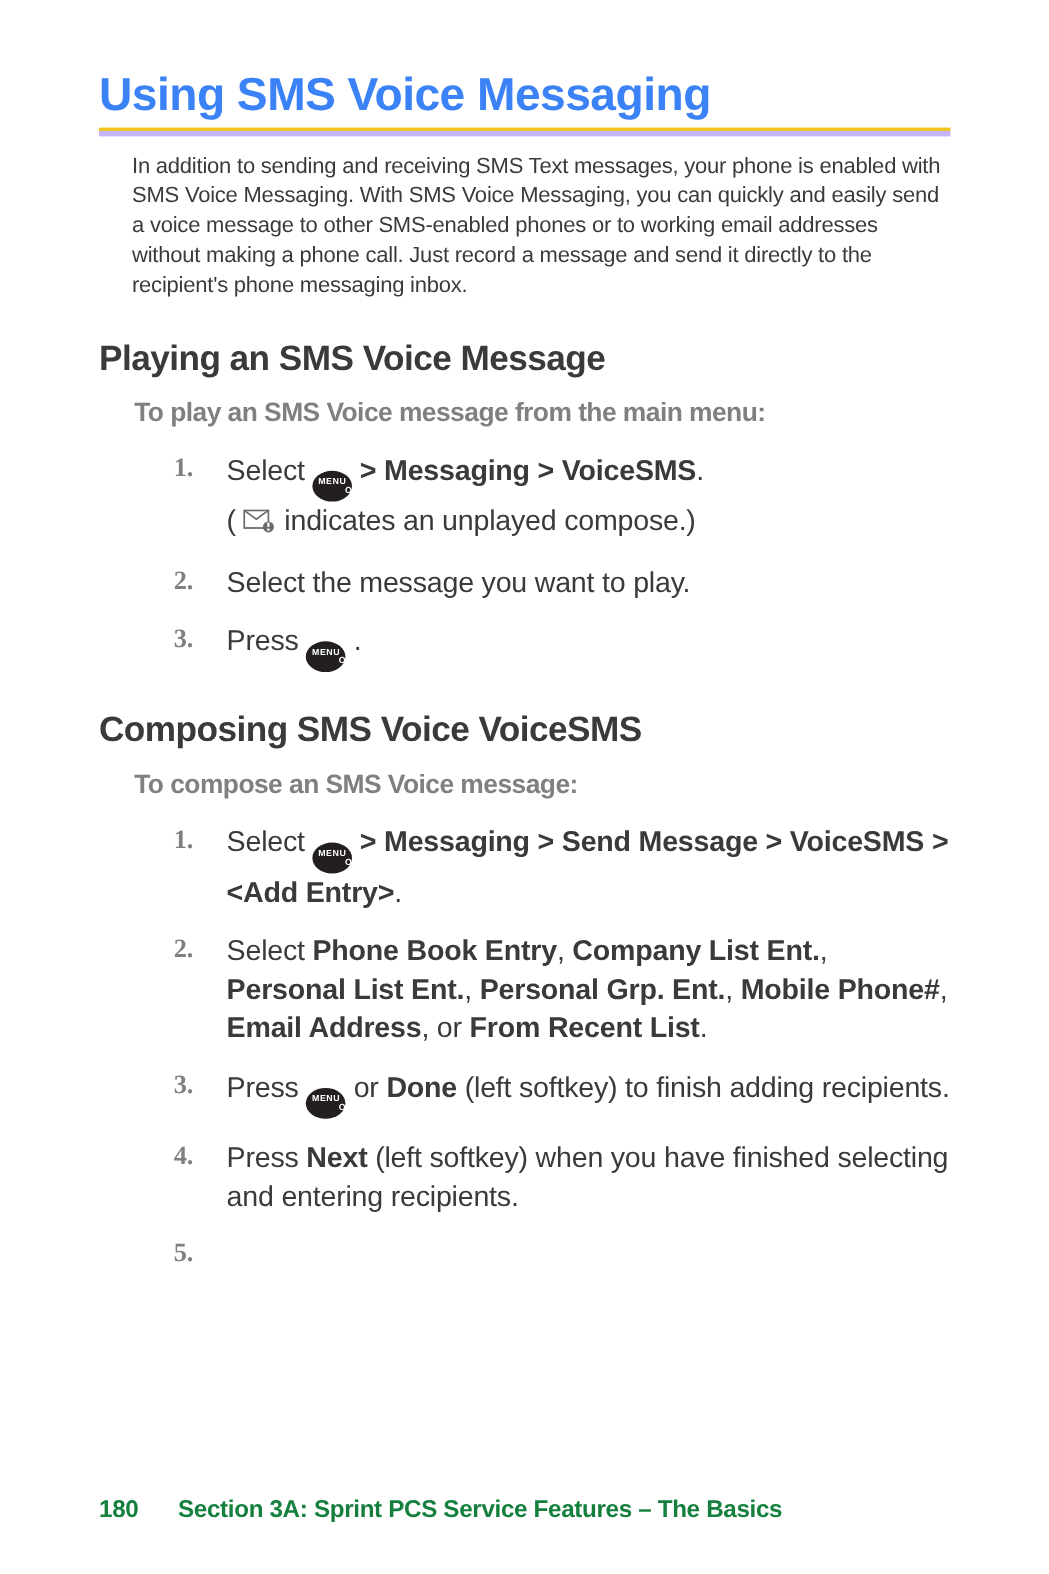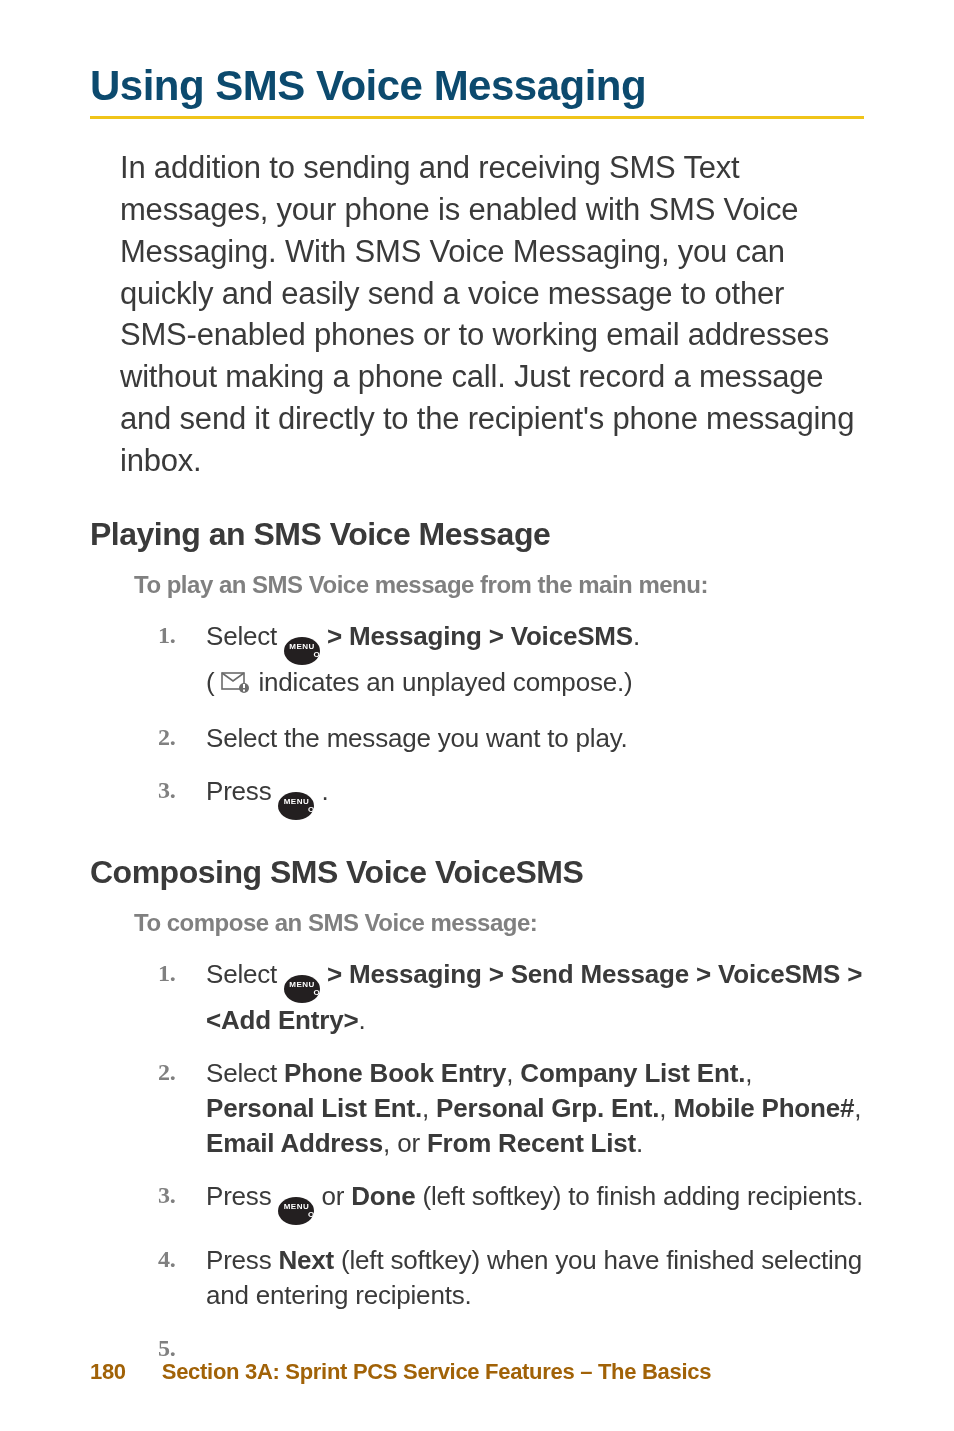--- a/index.html
+++ b/index.html
@@ -12,54 +12,54 @@
     height: 1431px;
     background: #ffffff;
     font-family: "Myriad Pro", "Segoe UI", Arial, sans-serif;
     color: #3a3a3a;
     position: relative;
     padding: 62px 90px 0 90px;
   }
   .title {
     font-size: 42px;
     font-weight: 700;
-    color: #0c4a6e;
+    color: #3b82f6;
     letter-spacing: -0.5px;
     padding-bottom: 8px;
-    border-bottom: 1px solid #c4b5fd;
+    border-bottom: 6px solid #c4b5fd;
     position: relative;
   }
   .title::after {
     content: '';
     position: absolute;
     left: 0;
     bottom: -1px;
     width: 100%;
     height: 3px;
     background: #f0c419;
   }
   .intro {
-    margin-top: 28px;
+    margin-top: 14px;
     margin-left: 30px;
-    font-size: 31px;
+    font-size: 20px;
     line-height: 1.35;
     color: #3a3a3a;
     letter-spacing: -0.2px;
   }
   .h2 {
     margin-top: 34px;
     margin-left: 0;
     font-size: 32px;
     font-weight: 700;
     color: #3a3a3a;
     letter-spacing: -0.5px;
   }
   .lead {
     margin-top: 18px;
-    margin-left: 44px;
+    margin-left: 32px;
     font-size: 24px;
     font-weight: 700;
     color: #808080;
     letter-spacing: -0.5px;
   }
   ol.steps {
     list-style: none;
     margin-top: 20px;
     margin-left: 68px;
   }
@@ -102,21 +102,21 @@
   .envelope-icon {
     display: inline-block;
     vertical-align: -3px;
   }
   .b { font-weight: 700; }
   .footer {
     position: absolute;
     bottom: 46px;
     left: 90px;
     font-size: 22px;
-    color: #a16207;
+    color: #15803d;
     letter-spacing: -0.3px;
   }
   .footer .pgnum {
     font-weight: 700;
     margin-right: 36px;
   }
 </style>
 </head>
 <body>
 

